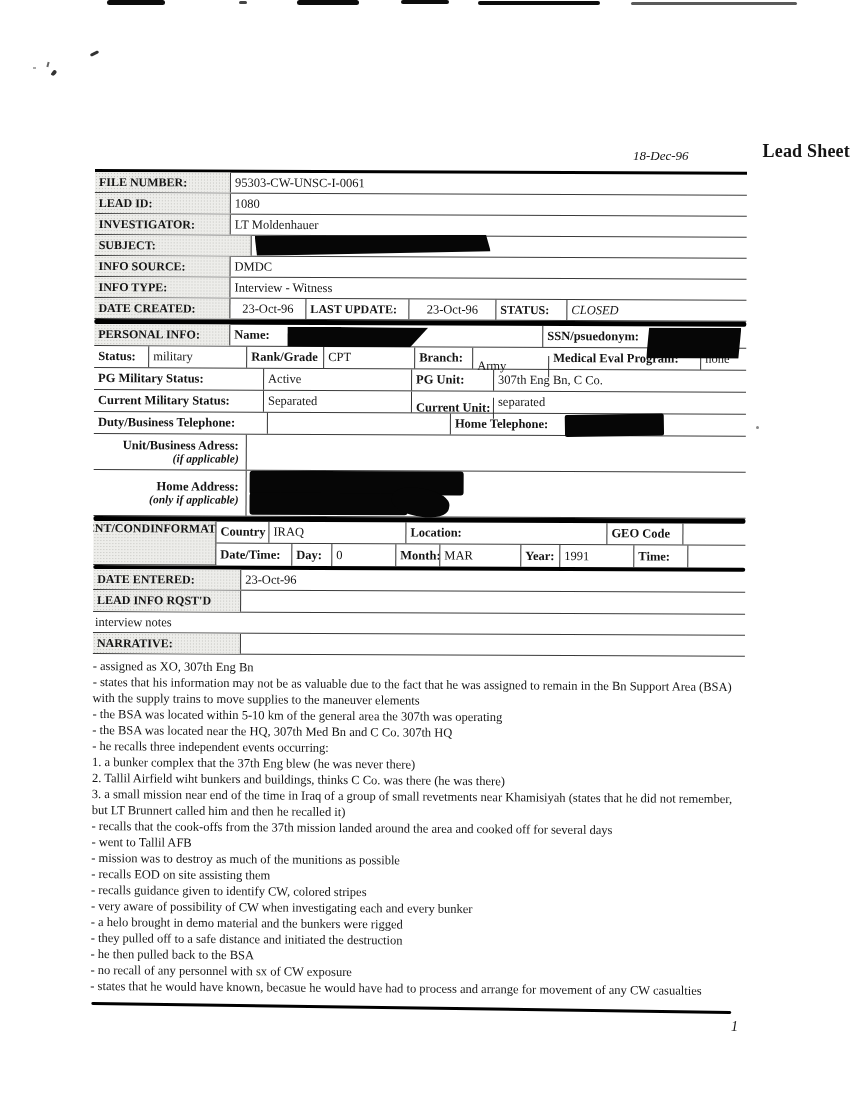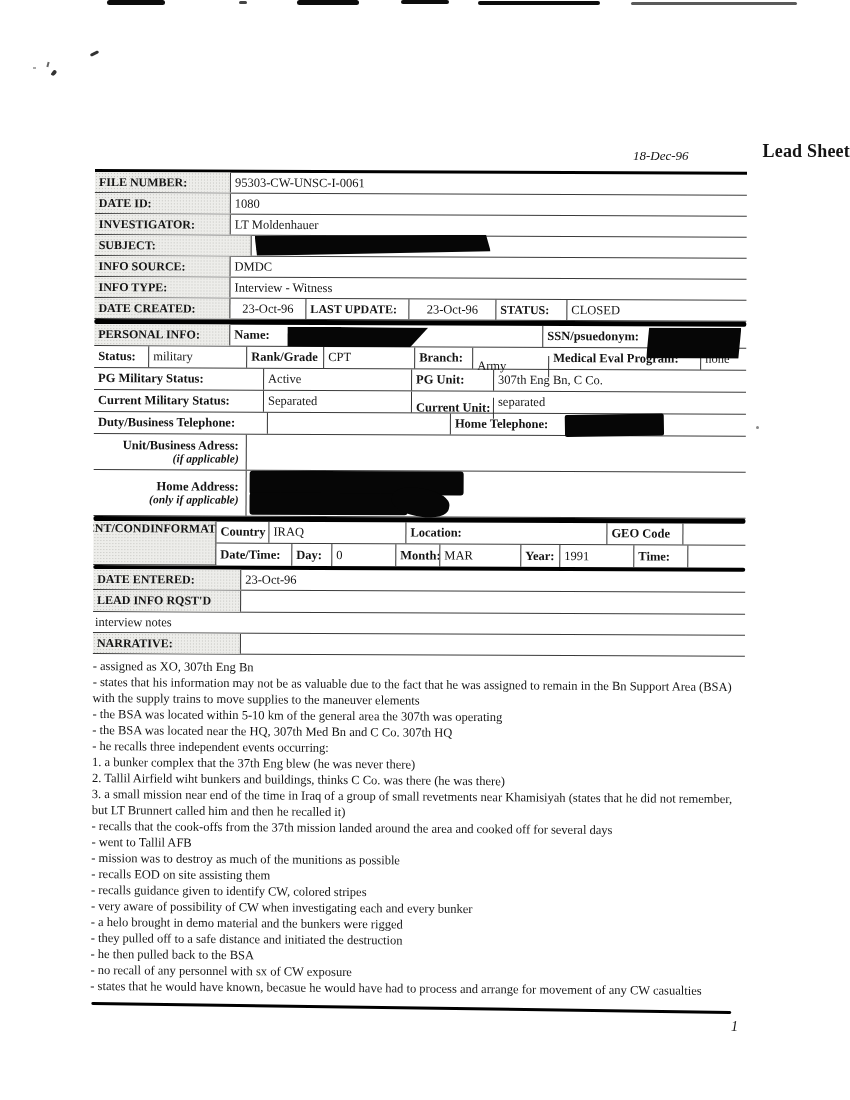--- a/index.html
+++ b/index.html
@@ -81,21 +81,21 @@
   <div class="docdate">18-Dec-96</div>
 
   <div class="doc">
     <div class="top-bar"></div>
 
     <div class="row h21">
       <div class="cell lbl caps shade br" style="width:136px;">FILE NUMBER:</div>
       <div class="cell" style="flex:1;">95303-CW-UNSC-I-0061</div>
     </div>
     <div class="row h21">
-      <div class="cell lbl caps shade br" style="width:136px;">DATE ID:</div>
+      <div class="cell lbl caps shade br" style="width:136px;">LEAD ID:</div>
       <div class="cell" style="flex:1;">1080</div>
     </div>
     <div class="row h21">
       <div class="cell lbl caps shade br" style="width:136px;">INVESTIGATOR:</div>
       <div class="cell" style="flex:1;">LT Moldenhauer</div>
     </div>
     <div class="row h21">
       <div class="cell lbl caps shade br" style="width:157px;">SUBJECT:</div>
       <div class="cell" style="flex:1;">interview -</div>
     </div>
@@ -106,21 +106,21 @@
     <div class="row h21">
       <div class="cell lbl caps shade br" style="width:136px;">INFO TYPE:</div>
       <div class="cell" style="flex:1;">Interview - Witness</div>
     </div>
     <div class="row h21">
       <div class="cell lbl caps shade br" style="width:136px;">DATE CREATED:</div>
       <div class="cell ctr br" style="width:76px;">23-Oct-96</div>
       <div class="cell lbl caps br" style="width:103px;">LAST UPDATE:</div>
       <div class="cell ctr br" style="width:87px;">23-Oct-96</div>
       <div class="cell lbl caps br" style="width:71px;">STATUS:</div>
-      <div class="cell" style="flex:1;">CLOSED</div>
+      <div class="cell" style="flex:1;font-style:italic;">CLOSED</div>
     </div>
 
     <div class="hsep"></div>
 
     <div class="row h22">
       <div class="cell lbl caps shade br" style="width:136px;">PERSONAL INFO:</div>
       <div class="cell lbl" style="flex:1;">Name:</div>
       <div class="cell lbl bl" style="width:204px;">SSN/psuedonym:</div>
     </div>
     <div class="row h22">

